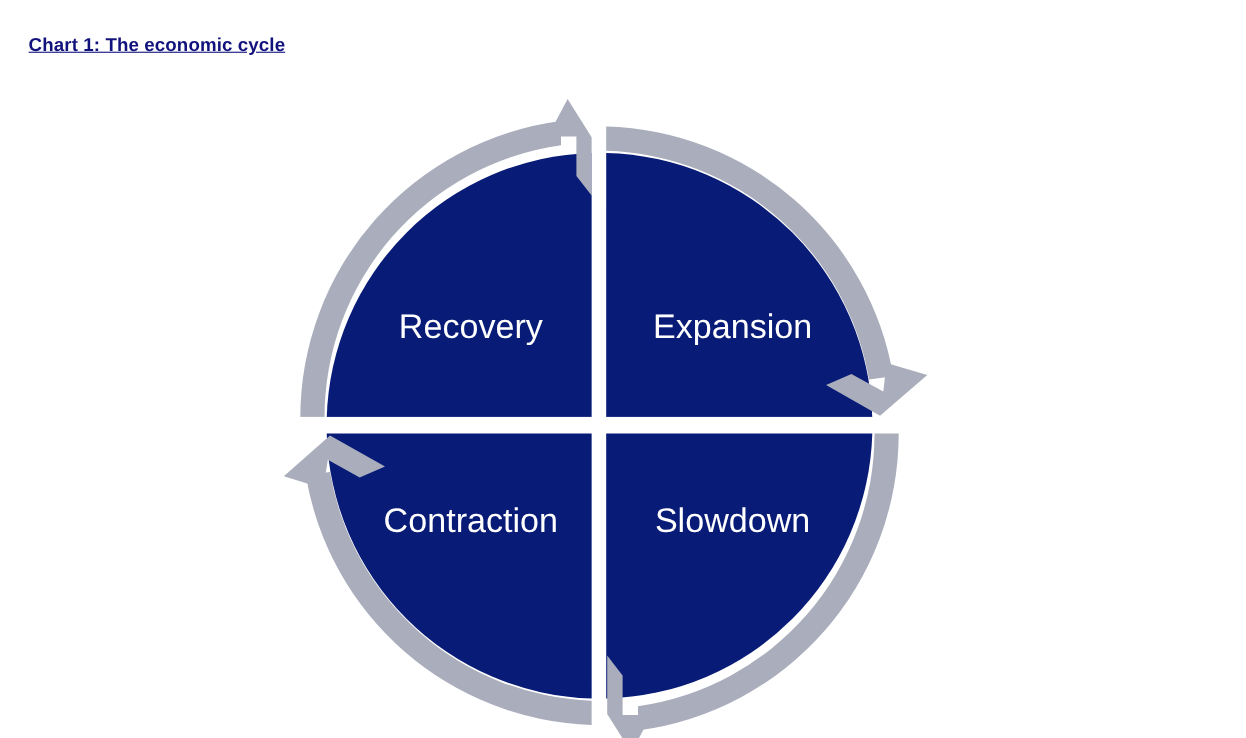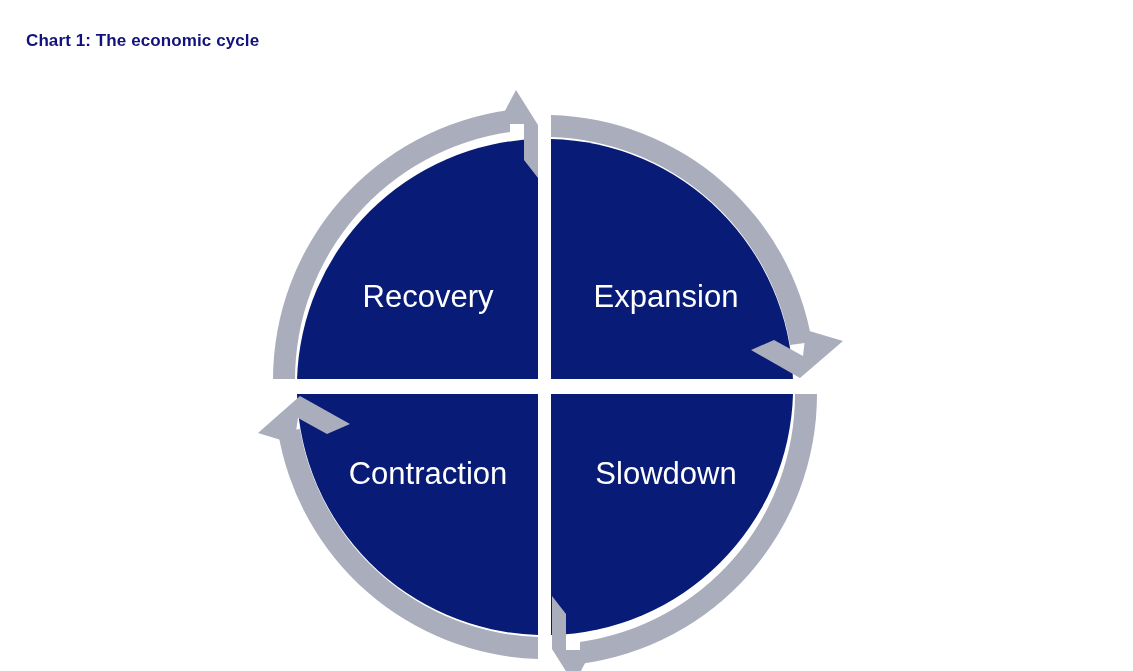--- a/index.html
+++ b/index.html
@@ -16,20 +16,21 @@
   }
   #page-title {
     position: absolute;
     left: 26px;
     top: 31px;
     font-size: 17px;
     font-weight: bold;
     color: #12127d;
     letter-spacing: 0.1px;
     white-space: nowrap;
+    text-decoration: underline;
   }
   #cycle-figure {
     position: absolute;
     left: 0px;
     top: 0px;
     width: 1133px;
     height: 671px;
   }
   .quadrant-label {
     font-family: "Liberation Sans", sans-serif;

